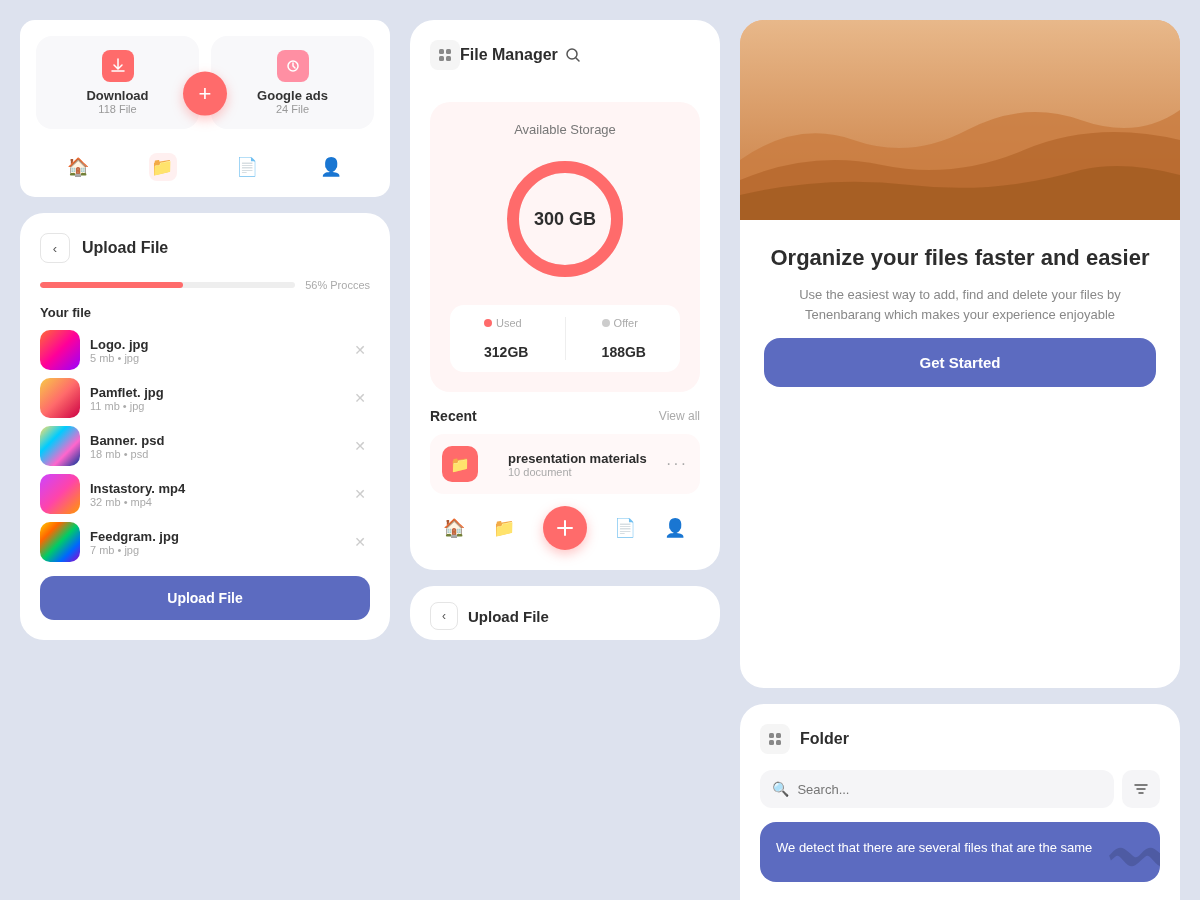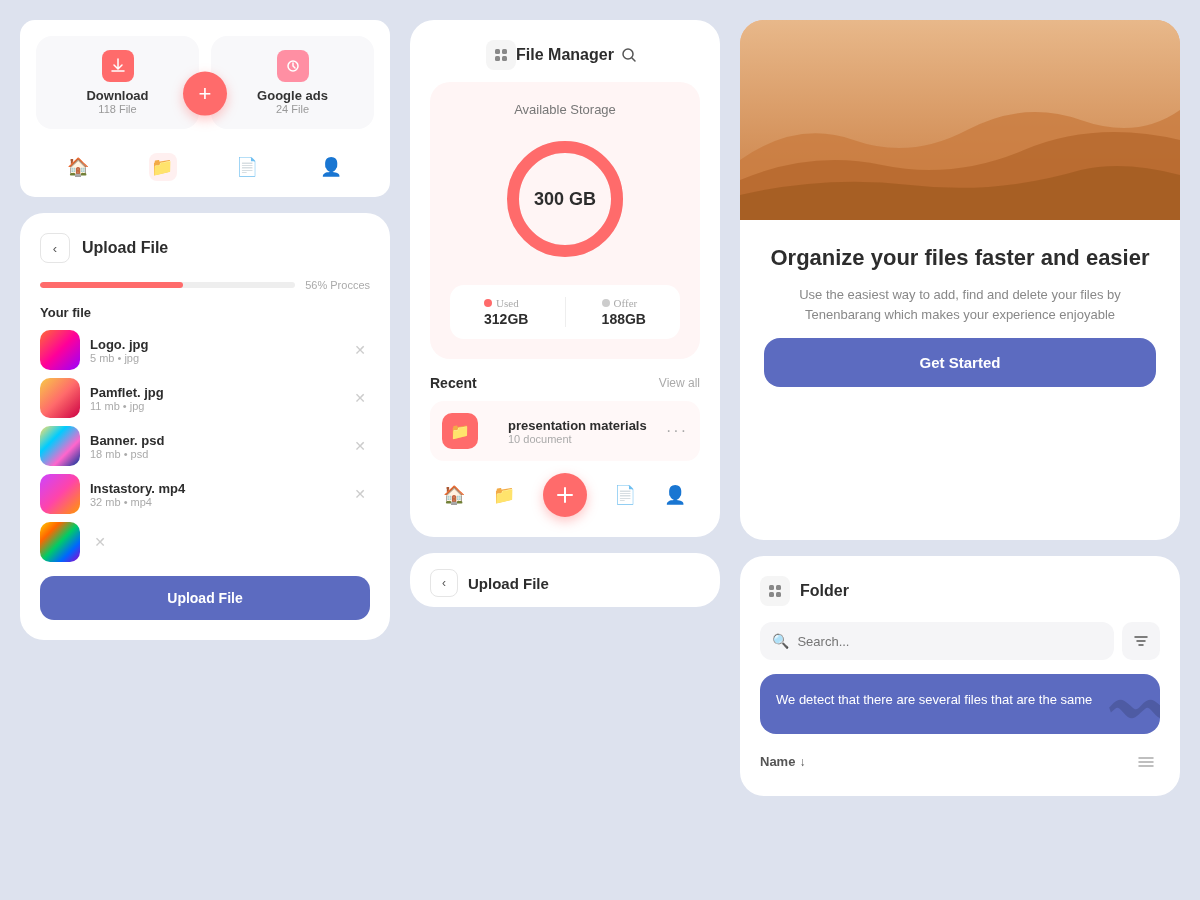--- a/index.html
+++ b/index.html
@@ -240,22 +240,22 @@
 
     
     .file-manager-card {
       background: white;
       border-radius: 24px;
       padding: 20px;
     }
     .fm-header {
       display: flex;
       align-items: center;
-      justify-content: center;
-      margin-bottom: 12px;
+      justify-content: flex-start;
+      margin-bottom: 32px;
     }
     .fm-grid-icon {
       width: 30px;
       height: 30px;
       background: #f5f5f5;
       border-radius: 8px;
       display: flex;
       align-items: center;
       justify-content: center;
       font-size: 14px;
@@ -309,21 +309,21 @@
     .legend-item { text-align: center; }
     .legend-dot {
       width: 8px;
       height: 8px;
       border-radius: 50%;
       display: inline-block;
       margin-right: 4px;
     }
     .legend-label { font-size: 11px; color: #aaa; }
     .legend-value { font-size: 14px; font-weight: 700; color: #2d2d2d; }
-    .legend-row { display: flex; align-items: center; margin-bottom: 2px; font-family: Liberation Serif, serif; }
+    .legend-row { display: flex; align-items: center; margin-bottom: 15px; }
 
     .recent-header {
       display: flex;
       justify-content: space-between;
       align-items: center;
       margin-bottom: 10px;
     }
     .recent-title { font-size: 14px; font-weight: 700; color: #2d2d2d; }
     .view-all { font-size: 12px; color: #aaa; cursor: pointer; }
 
@@ -405,21 +405,21 @@
       flex-direction: column;
       gap: 16px;
       flex: 1;
     }
 
     
     .onboarding-card {
       background: white;
       border-radius: 24px;
       overflow: hidden;
-      height: 520px;
+      height: 668px;
       position: relative;
     }
     .desert-image {
       width: 100%;
       height: 200px;
       background: linear-gradient(135deg, #e8a87c 0%, #c97c40 30%, #d4956a 60%, #e8b88a 100%);
       position: relative;
       overflow: hidden;
     }
     .onboarding-content {
@@ -664,20 +664,24 @@
           <div class="file-info">
             <div class="file-name">Instastory. mp4</div>
             <div class="file-meta">32 mb • mp4</div>
           </div>
           <div class="file-remove">✕</div>
         </div>
 
         <div class="file-item">
           <div class="file-thumb">
             <div class="file-thumb-inner ft-feed"></div>
+          </div>
+          <div class="file-info">
+            <div class="file-name">Feedgram. jpg</div>
+            <div class="file-meta">7 mb • jpg</div>
           </div>
           <div class="file-remove">✕</div>
         </div>
 
       </div>
 
       <button class="upload-btn">Upload File</button>
     </div>
   </div>
 

